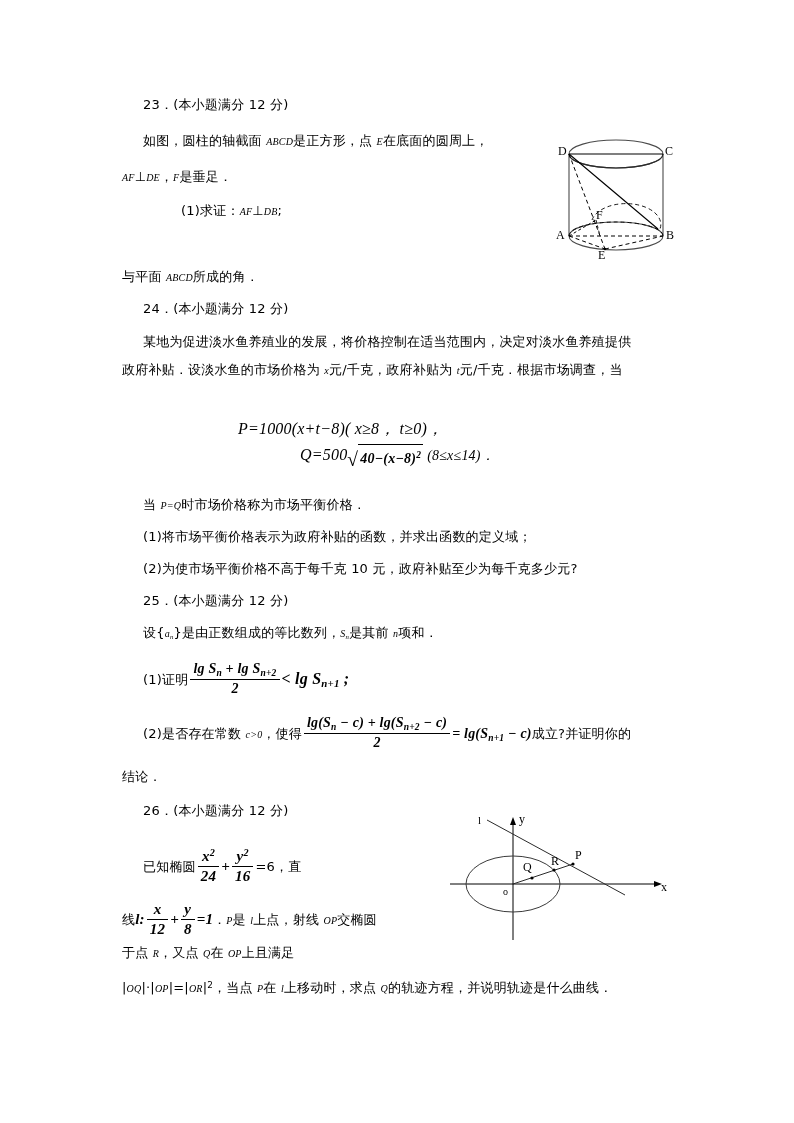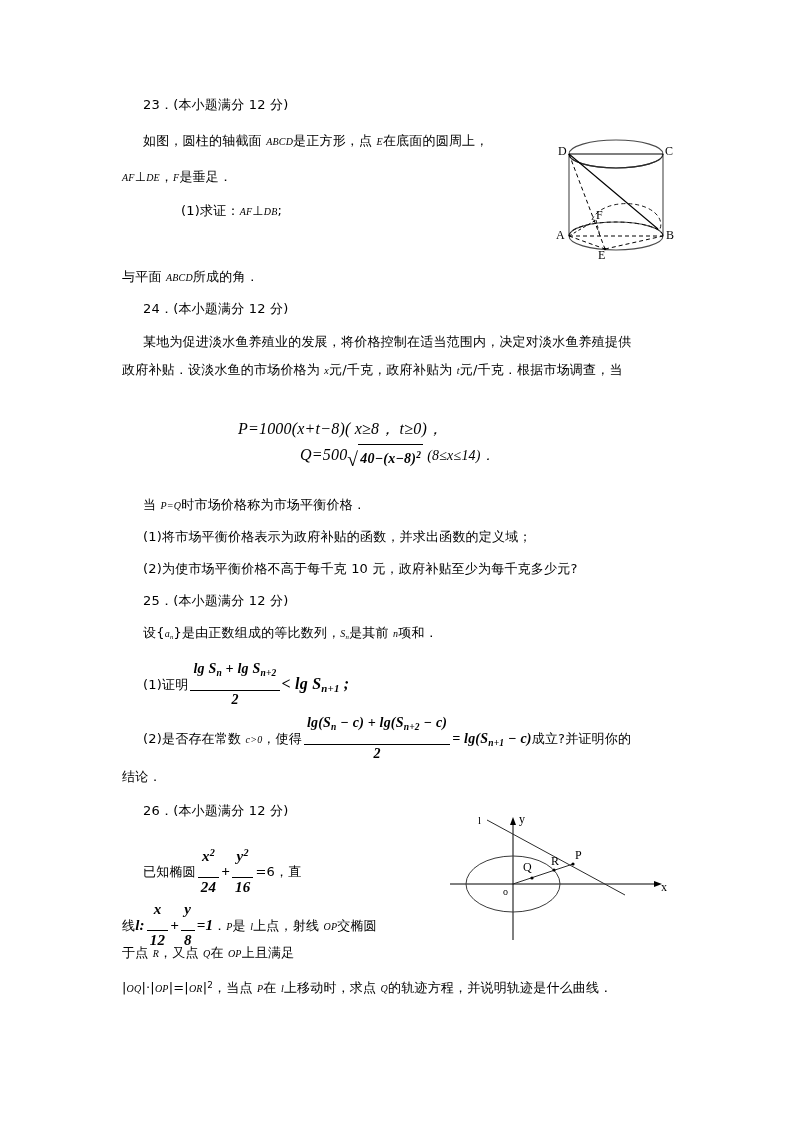--- a/index.html
+++ b/index.html
@@ -45,21 +45,21 @@
     display: inline-block;
     vertical-align: middle;
     text-align: center;
     position: relative;
     top: -0.1em;
     margin: 0 2px;
   }
   .frac .fnum {
     display: block;
     border-bottom: 1.4px solid #000;
-    padding: 0 3px 12px 3px;
+    padding: 0 3px 1px 3px;
     line-height: 1.15;
   }
   .frac .fden {
     display: block;
     padding: 1px 3px 0 3px;
     line-height: 1.15;
   }
   sub { font-size: 0.68em; vertical-align: -0.28em; }
   sup { font-size: 0.68em; vertical-align: 0.5em; }
 

